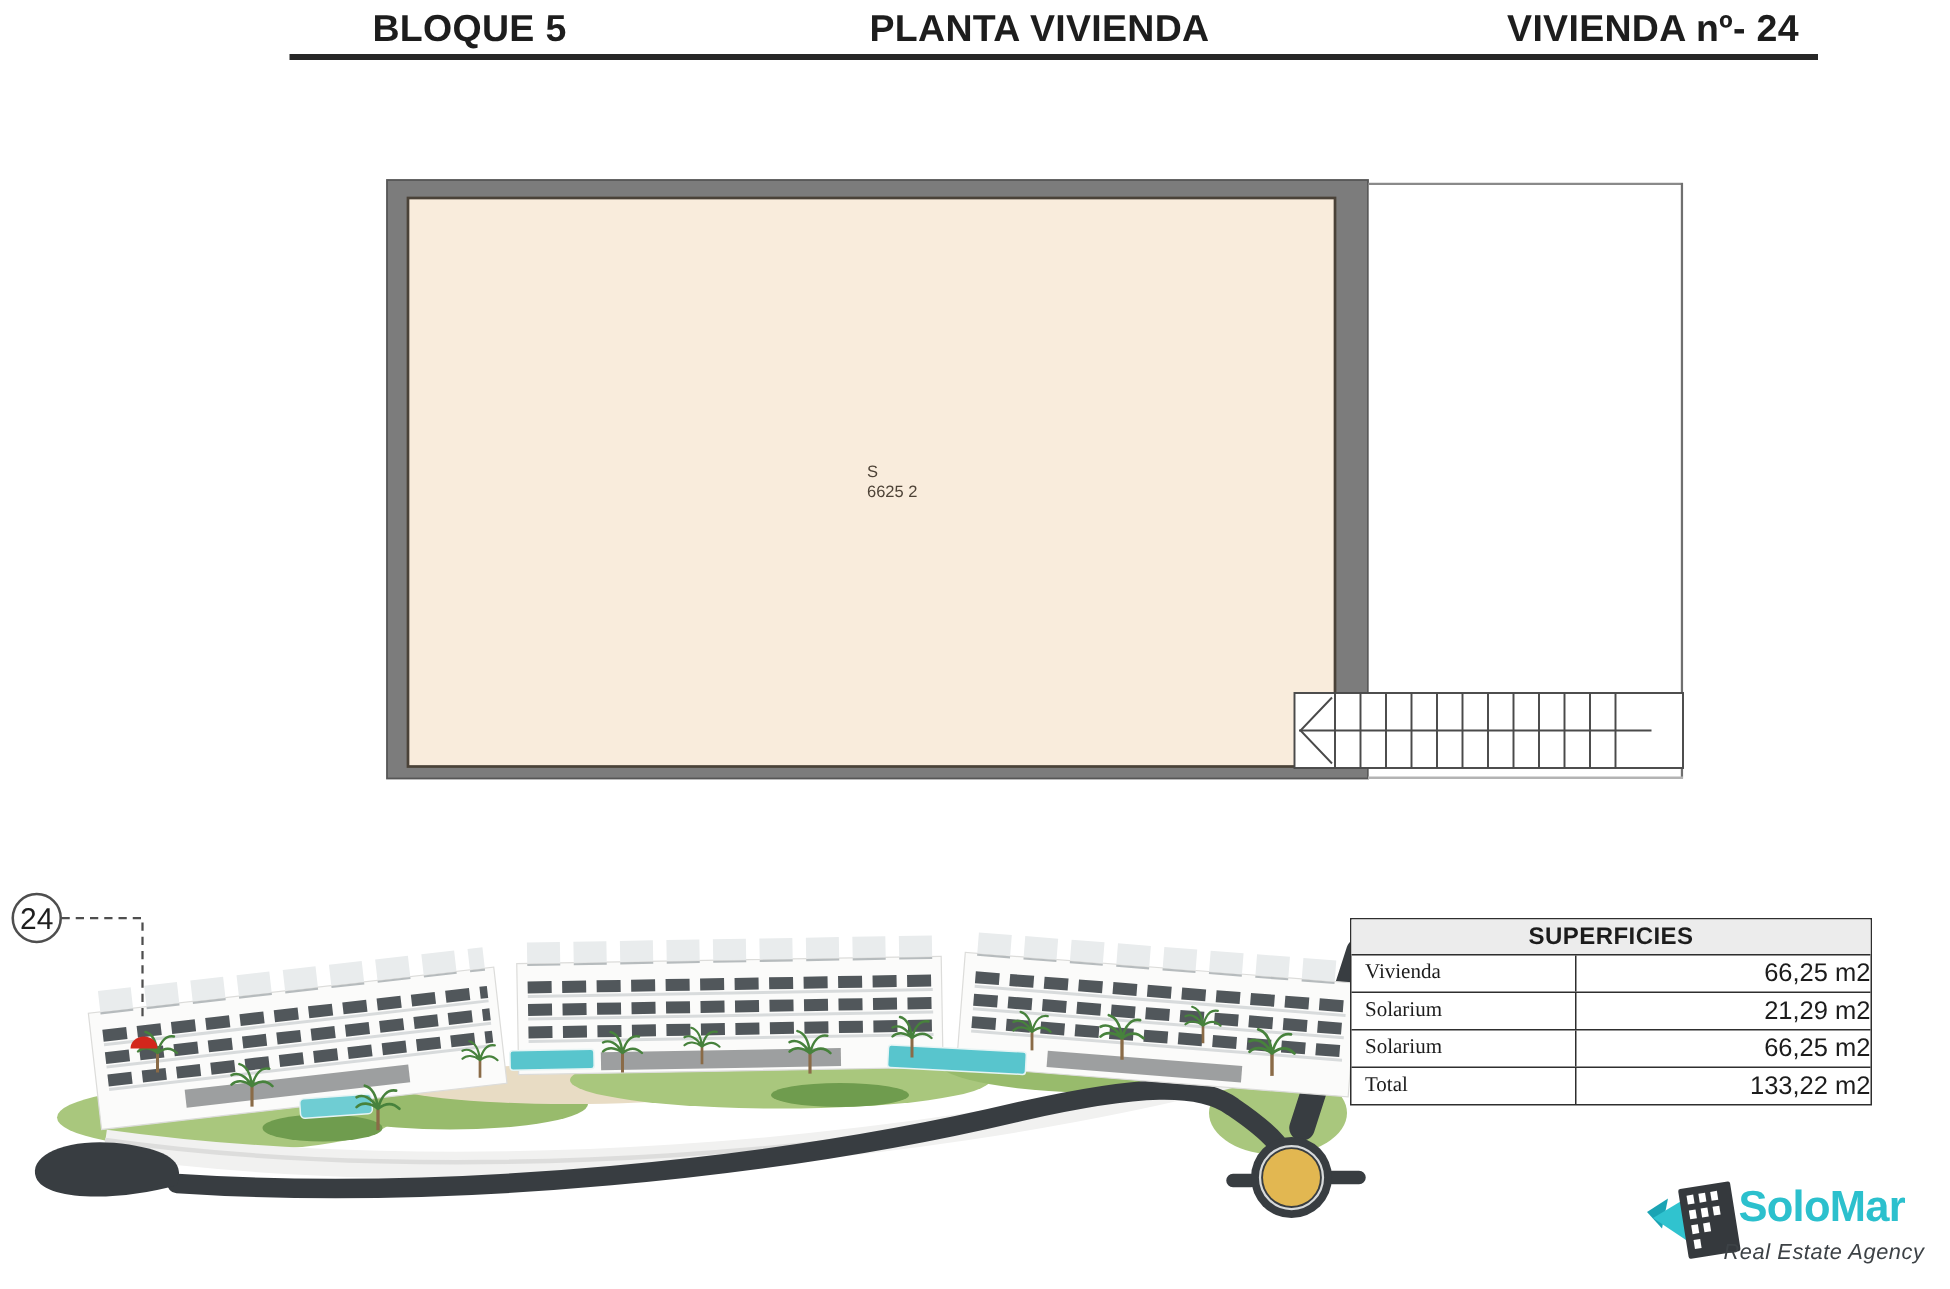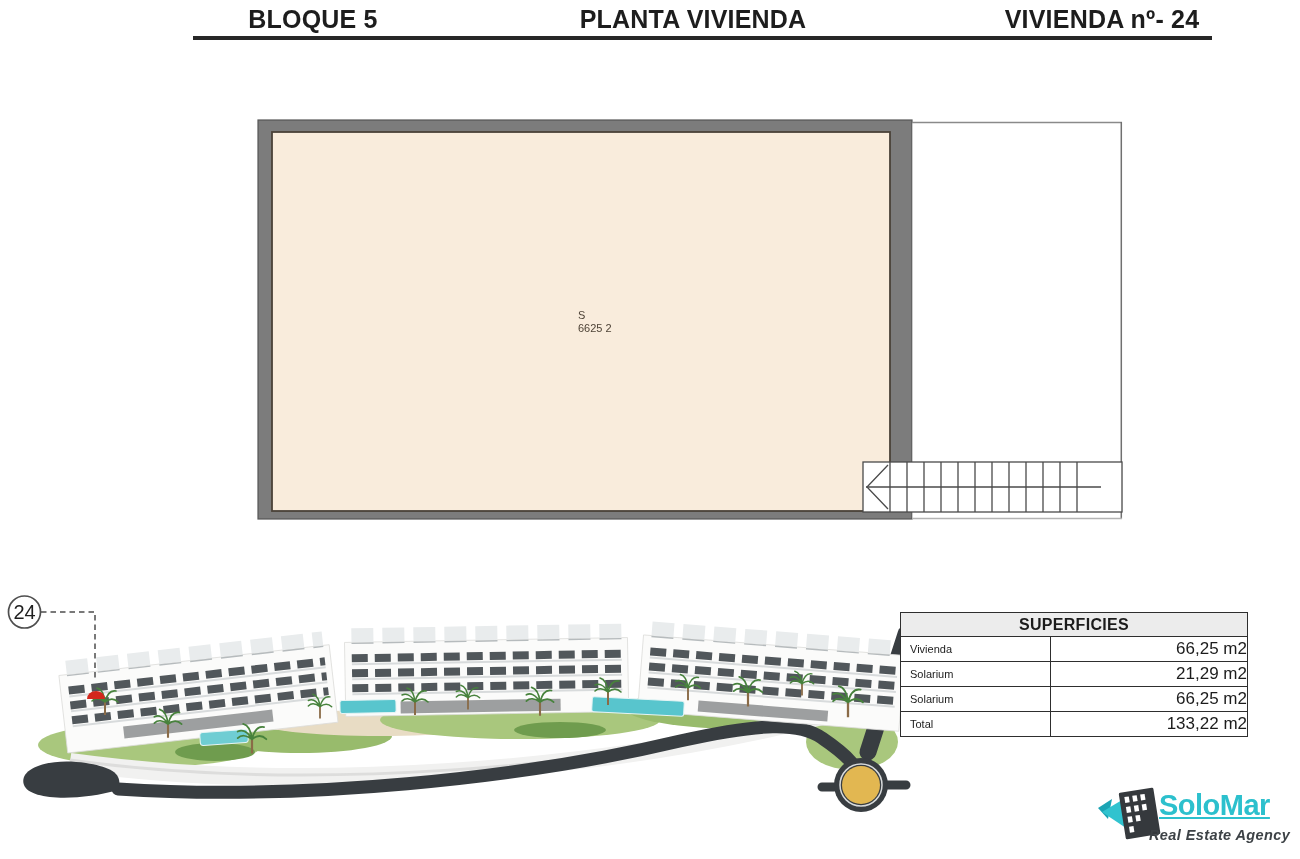--- a/index.html
+++ b/index.html
@@ -38,34 +38,33 @@
   }
   .t-head{
     height:23px;line-height:23px;background:#ececec;
     border-bottom:1.6px solid #2e2e2e;text-align:center;
     font-size:16px;font-weight:600;letter-spacing:.3px;
   }
   .t-row{display:flex;height:24px;border-top:1.3px solid #2e2e2e;}
   .t-row.first{border-top:none;}
   .t-label{
     width:150px;border-right:1.3px solid #2e2e2e;
-    padding-left:9px;font-size:11px;line-height:24px;box-sizing:border-box;
+    padding-left:9px;font-size:14px;line-height:24px;box-sizing:border-box;font-family:Liberation Serif, serif;
   }
   .t-value{flex:1;text-align:right;font-size:17px;line-height:24px;}
 
   
   .brand{
     position:absolute;left:1159px;top:789px;
     font-size:29px;font-weight:700;color:#2cc0cd;letter-spacing:-.5px;
     white-space:nowrap;
-    text-decoration:underline;
   }
   .tagline{
     position:absolute;left:1149px;top:827px;
-    font-size:14.5px;font-style:italic;font-weight:700;color:#3d4246;
+    font-size:14.5px;font-style:italic;font-weight:400;color:#3d4246;
     letter-spacing:.4px;white-space:nowrap;
   }
 
   svg text.marker-num{
     font-family:"Liberation Sans",sans-serif;font-size:20px;fill:#1e1e1e;
   }
 </style>
 </head>
 <body>
 

